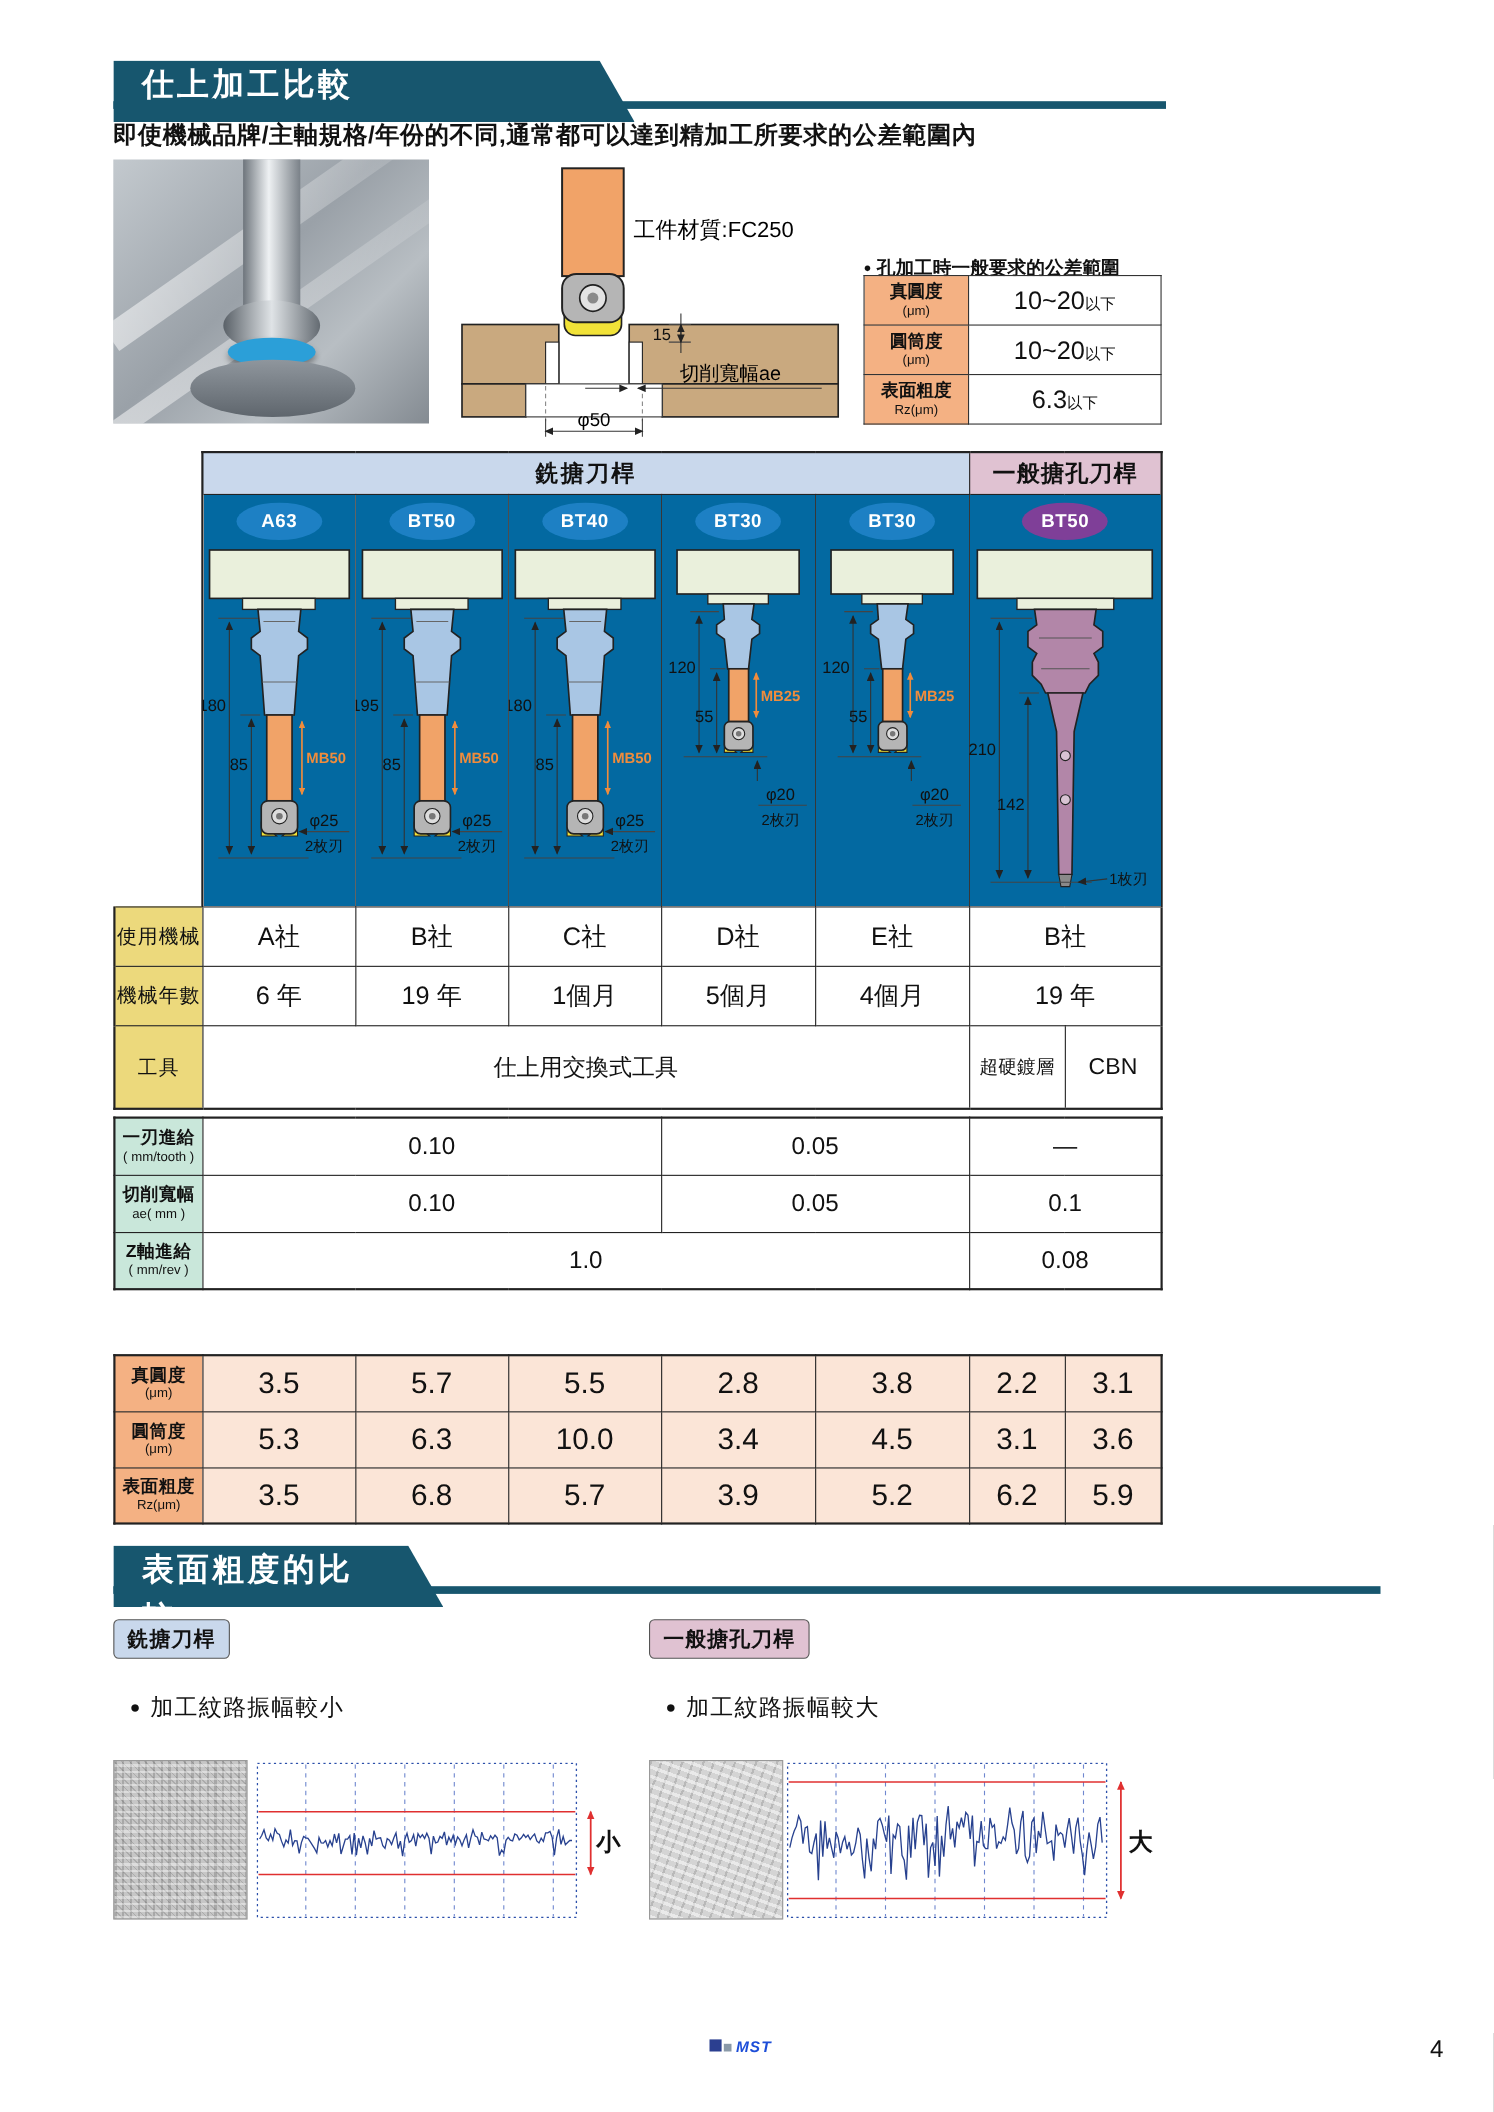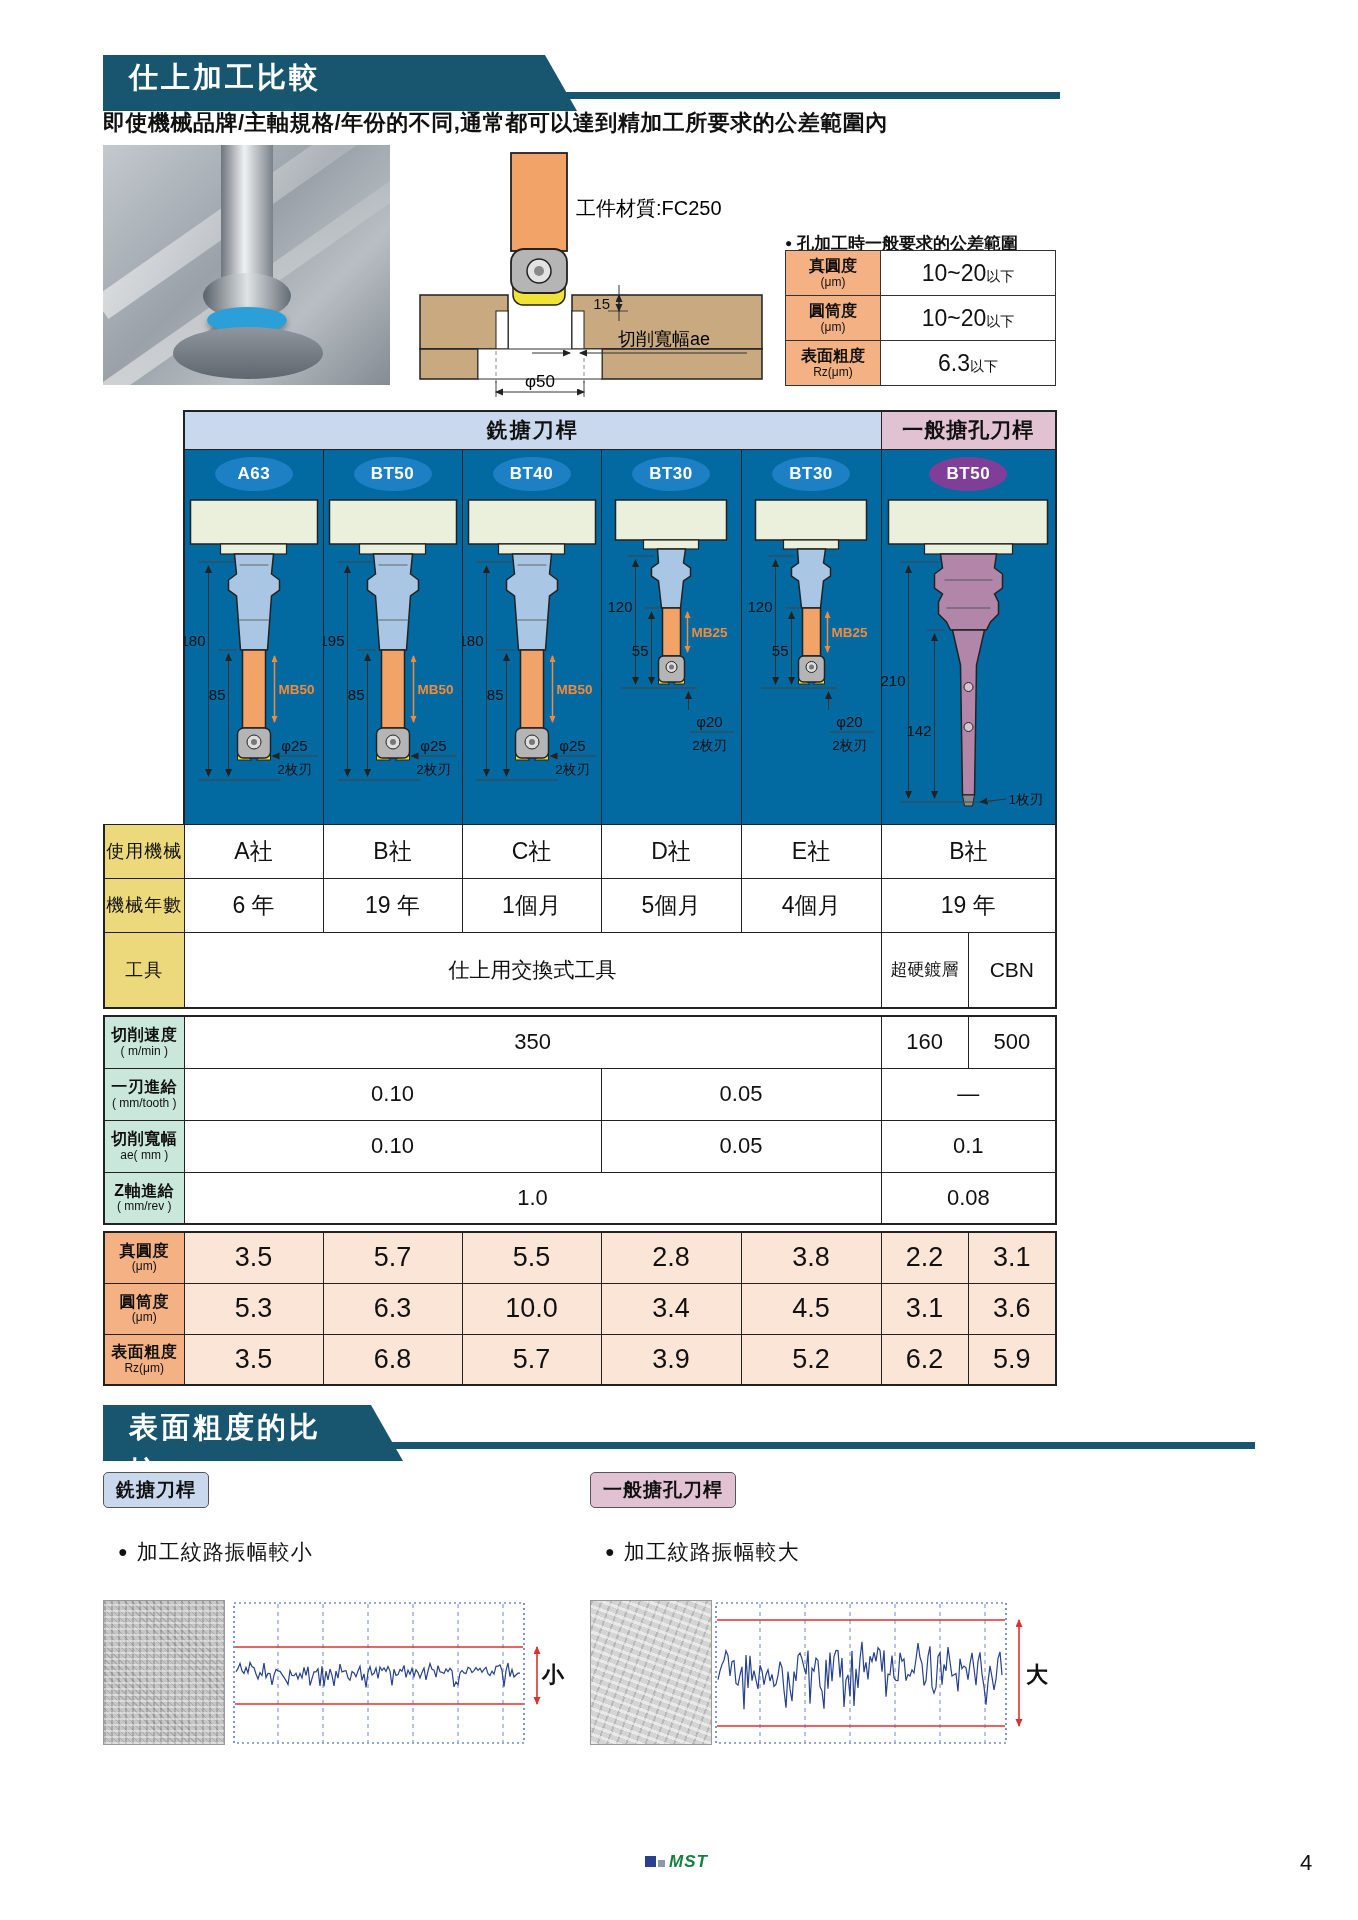--- a/index.html
+++ b/index.html
@@ -73,21 +73,21 @@
 .note .bul{font-size:16px;vertical-align:2px;margin-right:8px}
 .texture{position:absolute;border:1px solid #999;background-color:#c6c6c6;
   background-image:repeating-linear-gradient(0deg,rgba(255,255,255,.4) 0 2px,transparent 2px 6px),
   repeating-linear-gradient(90deg,rgba(110,110,110,.35) 0 2px,transparent 2px 7px),
   repeating-linear-gradient(45deg,rgba(90,90,90,.25) 0 1px,transparent 1px 5px)}
 .texture.light{background-color:#d4d4d4;background-image:
   repeating-linear-gradient(20deg,rgba(255,255,255,.5) 0 3px,transparent 3px 8px),
   repeating-linear-gradient(110deg,rgba(120,120,120,.3) 0 2px,transparent 2px 9px)}
 .arrlab{position:absolute;font-size:22px;font-weight:bold}
 
-.footer-logo{position:absolute;font-size:17px;font-weight:bold;font-style:italic;color:#15803d;letter-spacing:1px}
+.footer-logo{position:absolute;font-size:14px;font-weight:bold;font-style:italic;color:#1d4ed8;letter-spacing:1px}
 .footer-logo .sq1{display:inline-block;width:11px;height:11px;background:#2b3f90;margin-right:2px}
 .footer-logo .sq2{display:inline-block;width:7px;height:7px;background:#8a99a8;margin-right:4px}
 .pageno{position:absolute;font-size:22px}
 </style>
 </head>
 <body>
 
 <div class="page">
 
   <svg width="0" height="0" style="position:absolute">
@@ -354,29 +354,20 @@
         <col style="width:80px">
         <col style="width:139px">
         <col style="width:139px">
         <col style="width:139px">
         <col style="width:140px">
         <col style="width:140px">
         <col style="width:87px">
         <col style="width:88px">
       </colgroup>
     <tbody>
-        <tr style="height:52px">
-      <td class="lblm">
-            <span class="cl1">切削速度</span>
-            <span class="cl2">( m/min )</span>
-          </td>
-      <td class="cval" colspan="5">350</td>
-      <td class="cval">160</td>
-      <td class="cval">500</td>
-    </tr>
     <tr style="height:52px">
       <td class="lblm">
             <span class="cl1">一刃進給</span>
             <span class="cl2">( mm/tooth )</span>
           </td>
       <td class="cval" colspan="3">0.10</td>
       <td class="cval" colspan="2">0.05</td>
       <td class="cval" colspan="2">—</td>
     </tr>
     <tr style="height:52px">

